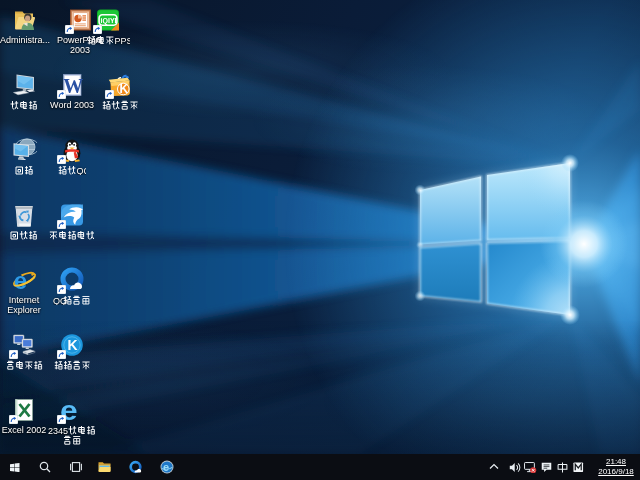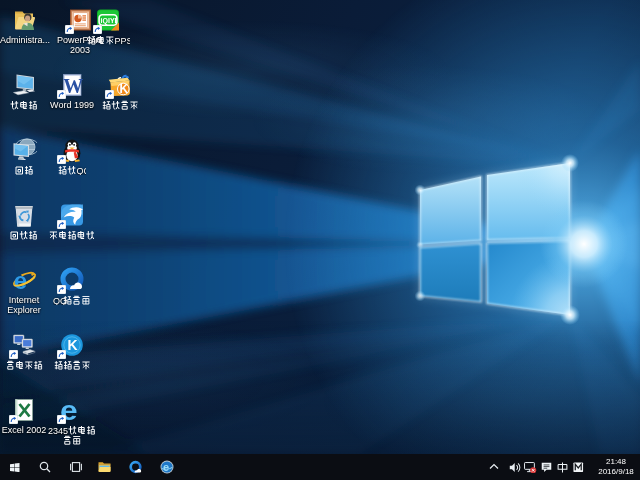--- a/index.html
+++ b/index.html
@@ -2,21 +2,21 @@
 <html><head><meta charset="utf-8">
 <style>
 html,body{margin:0;padding:0;background:#000;}
 #scr{position:relative;width:640px;height:480px;overflow:hidden;font-family:"Liberation Sans",sans-serif;}
 #wall{position:absolute;left:0;top:0;}
 .ic{position:absolute;width:48px;text-align:center;}
 .im{width:26px;height:26px;margin:0 auto;position:relative;}
 .lb{margin-top:2px;font-size:9px;line-height:10px;color:#fff;text-shadow:0 1px 2px rgba(0,0,0,.95),0 0 2px rgba(0,0,0,.8);letter-spacing:0;}
 .bdg{position:absolute;left:-2px;bottom:-1px;width:9px;height:9px;}
 #bar{position:absolute;left:0;top:454px;width:640px;height:26px;background:#0b0d13;}
-#clk{position:absolute;right:3px;top:3px;width:42px;color:#fff;font-size:8px;line-height:9.5px;text-align:center;}
+#clk{position:absolute;right:3px;top:3px;width:42px;color:#fff;font-size:8px;line-height:9.5px;text-align:center;text-decoration:underline;}
 </style></head>
 <body>
 <div id="scr">
 <svg width="0" height="0" style="position:absolute">
 <defs>
 <g id="c1">
           <path d="M1,1.5 H7.5 V8.5 H1 Z M3,4 H5.5 V6.5 H3 Z" fill="none" stroke="#fff" stroke-width="1"></path>
         </g>
 <g id="c2">
           <path d="M1.5,2 H7 V6.5 H1.5 Z M4.25,0.5 V6.5 M1.5,4.2 H7 M4.25,6.5 V8 H7.5" fill="none" stroke="#fff" stroke-width="1"></path>
@@ -238,21 +238,21 @@
           </svg></div>
       </div>
 <div class="ic" style="left:48px;top:72px">
         <div class="im"><svg width="26" height="26" viewBox="0 0 26 26">
 <rect x="4.5" y="2.5" width="17.5" height="21" fill="#fff" stroke="#7a90b8" stroke-width="0.8"></rect>
 <rect x="5.3" y="3.3" width="15.9" height="19.4" fill="none" stroke="#b8c8e4" stroke-width="0.8"></rect>
 <text x="4.3" y="20.8" font-size="20" font-weight="bold" font-family="Liberation Serif,serif" fill="#2a51a3">W</text>
 </svg><svg class="bdg" width="9" height="9" viewBox="0 0 9 9">
             <use href="#badge"></use>
           </svg></div>
-        <div class="lb">Word 1999</div>
+        <div class="lb">Word 2003</div>
       </div>
 <div class="ic" style="left:96px;top:72px">
         <div class="im"><svg width="26" height="26" viewBox="0 0 26 26">
 <path d="M14.5,6.5 C15,4 17,2.5 19.5,2.8 L19.8,4.8 C17.8,4.6 16.5,5.5 16.2,7.2 Z" fill="#2a7de0"></path>
 <circle cx="20.2" cy="5.2" r="1.5" fill="#2a7de0"></circle>
 <path d="M10.5,7.5 C10.8,5.8 12.2,4.8 14,5 L14.2,6.5 C12.8,6.4 12,7 11.8,8.2 Z" fill="#fff"></path>
 <path d="M3.5,10.5 L22.5,8.5 L23,20.5 C23,22 22,23.2 20.5,23.4 L6.5,24 C5,24 4,23 4,21.5 Z" fill="#f7a82c"></path>
 <path d="M3.5,10.5 L22.5,8.5 L21.5,12.5 L4.5,14 Z" fill="#ffcf66"></path>
 <path d="M3.5,10.5 L1.8,7.8 L20.5,5.8 L22.5,8.5 Z" fill="#ffd976"></path>
 <circle cx="16.3" cy="17" r="5.8" fill="#f28a1a" stroke="#fff" stroke-width="1"></circle>

